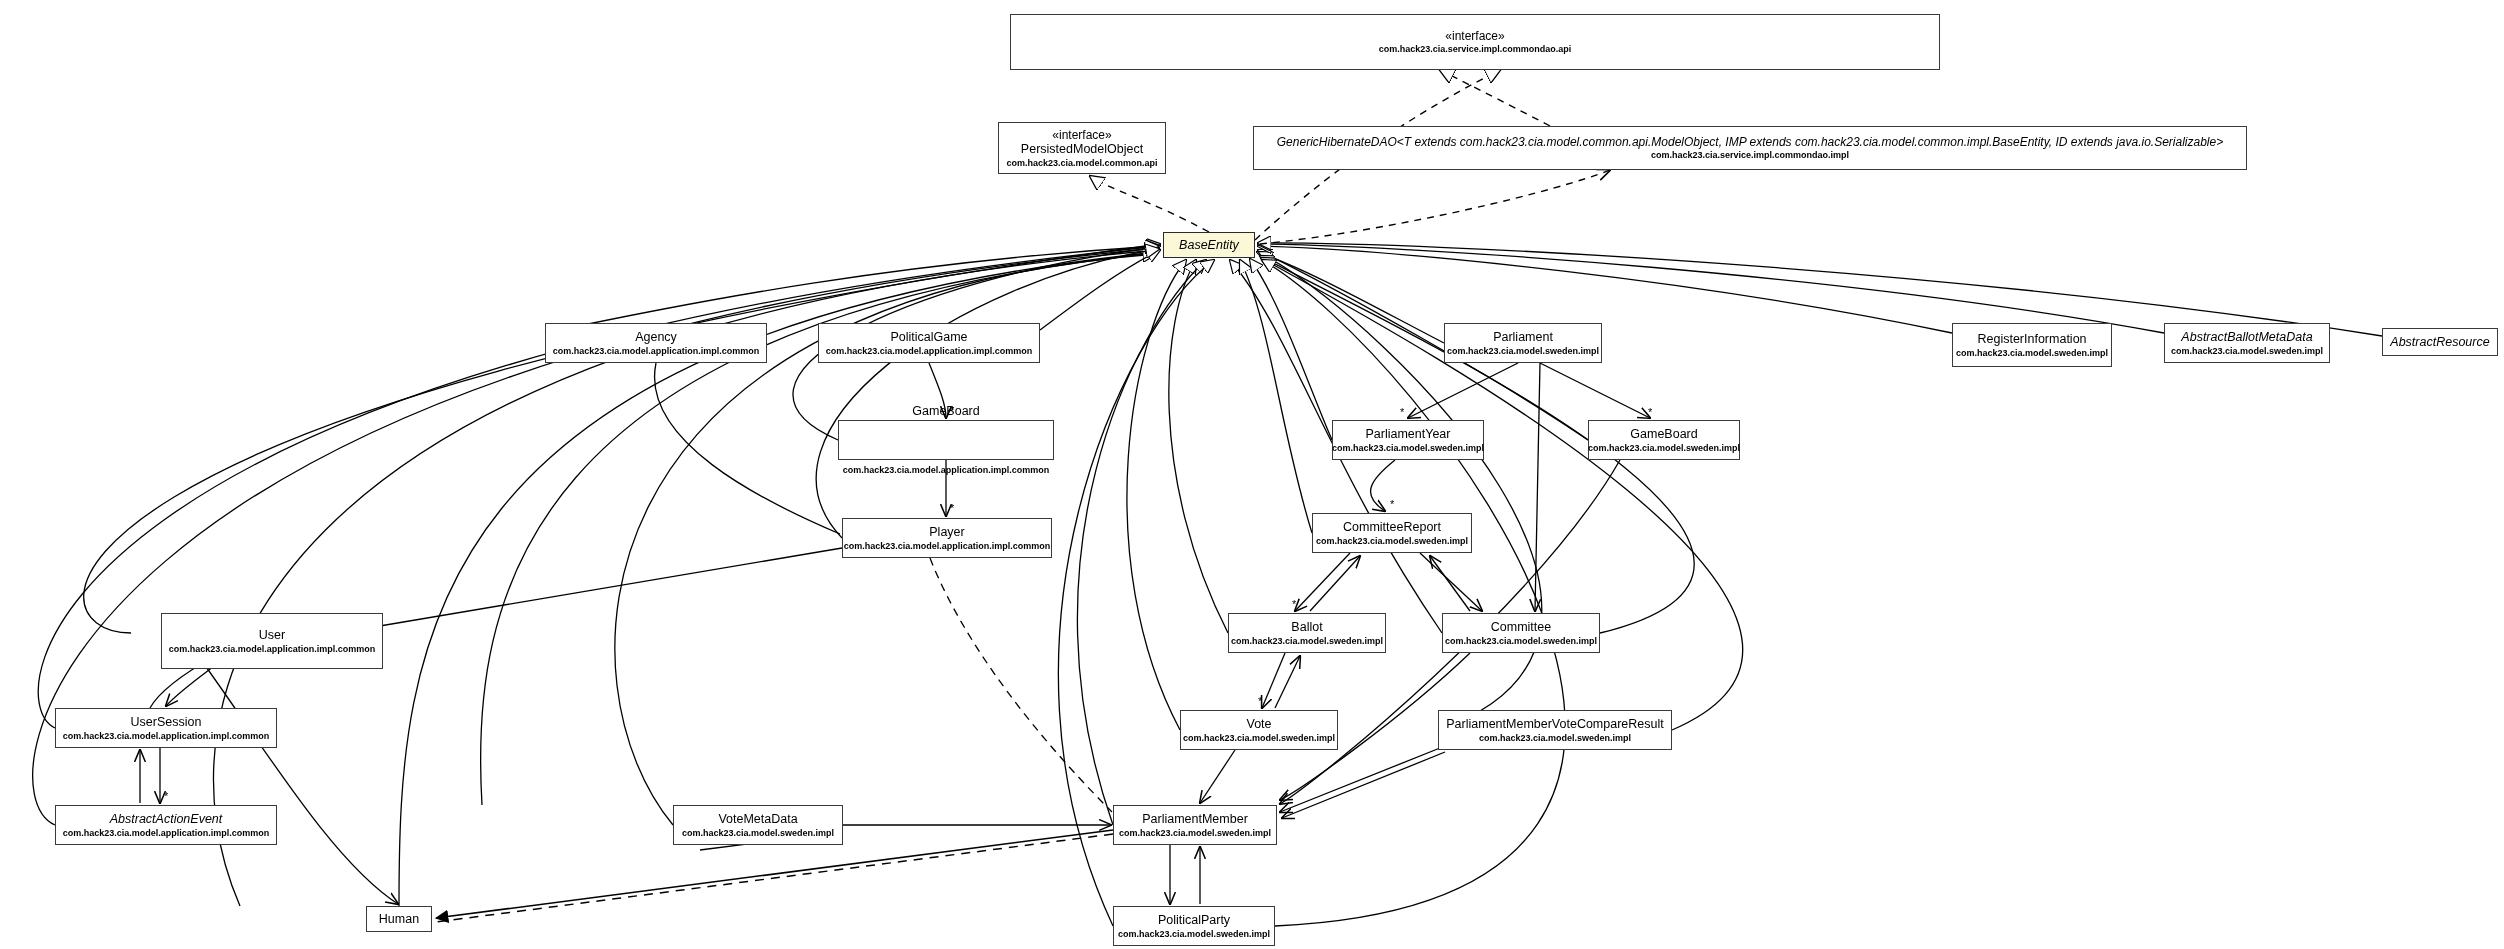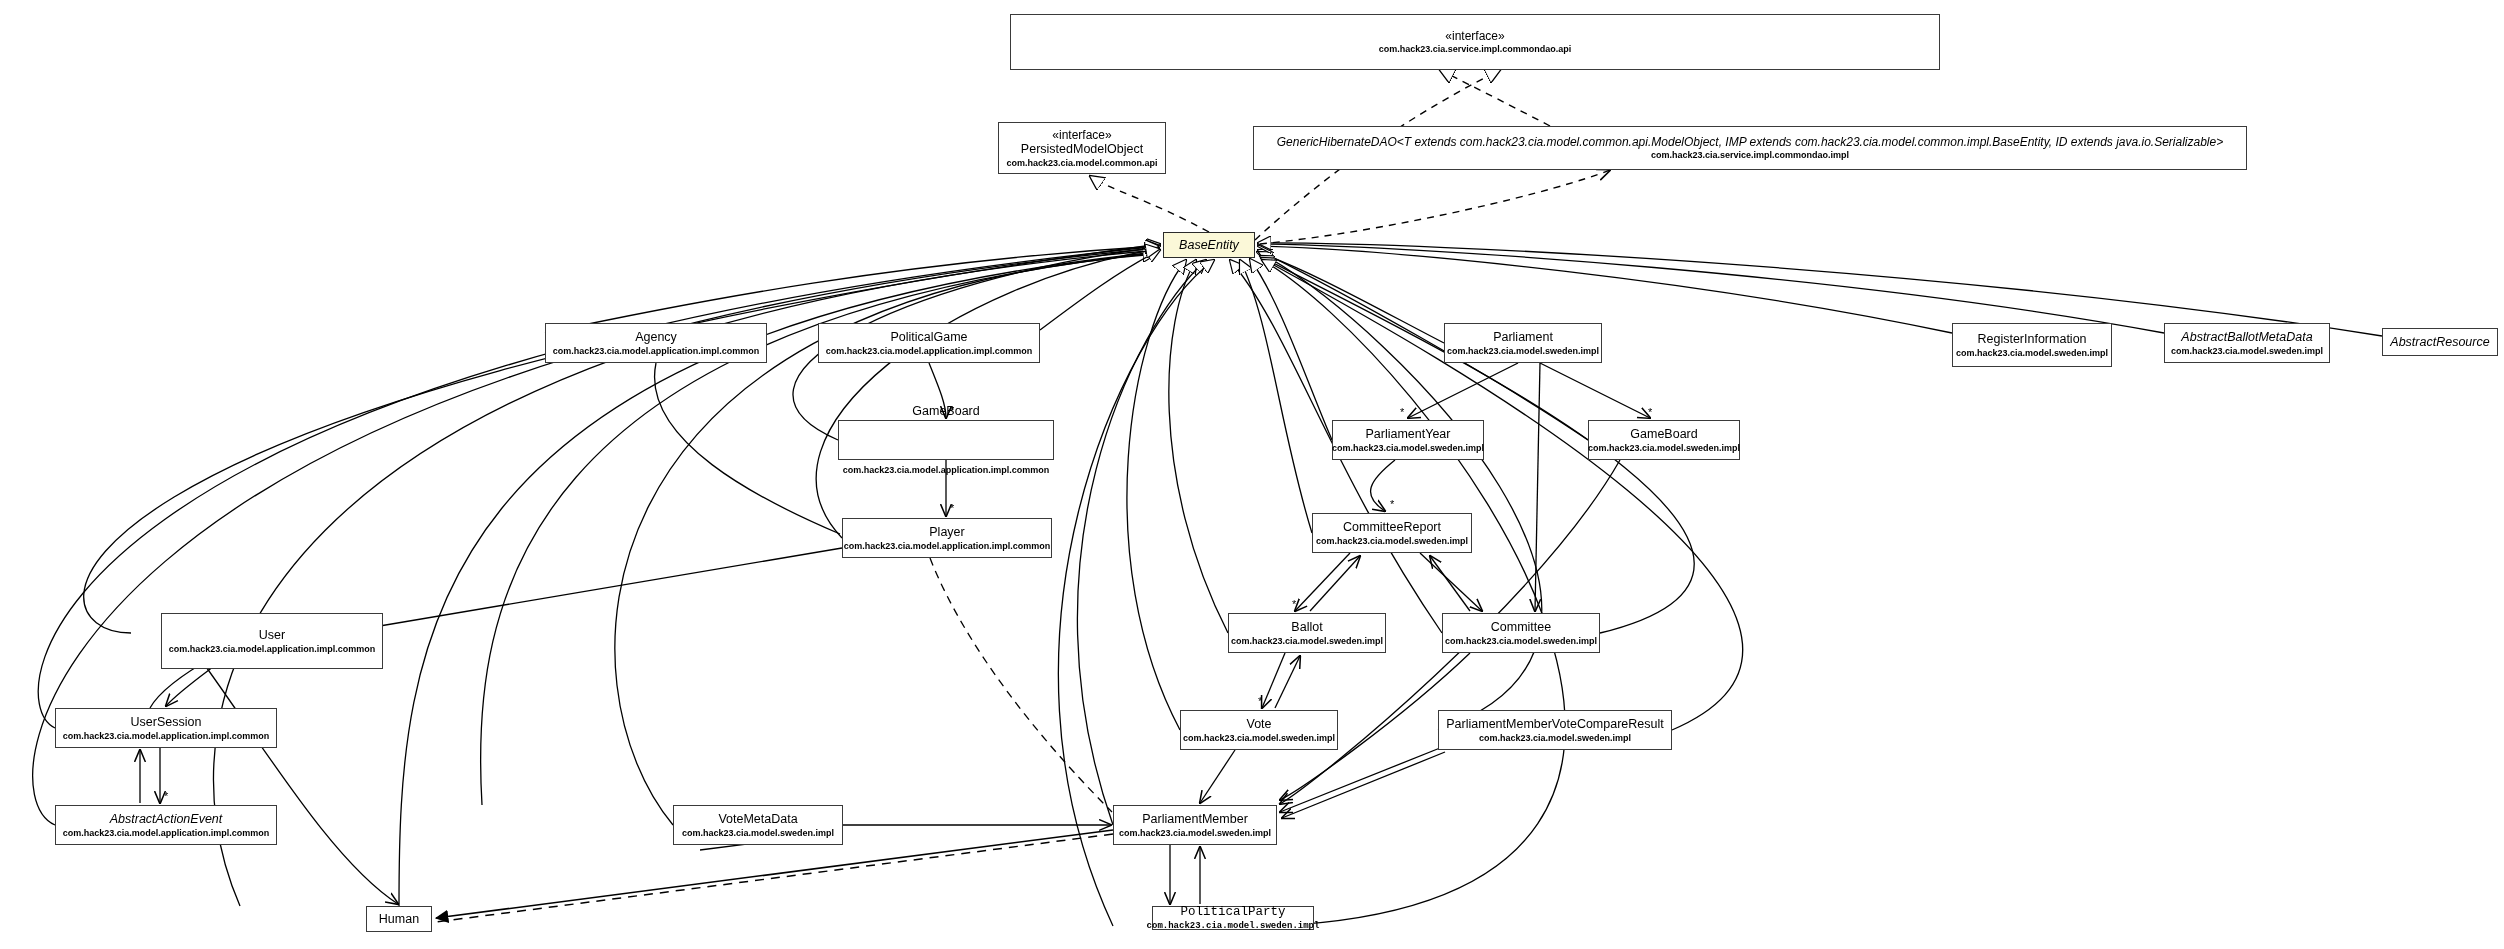--- a/index.html
+++ b/index.html
@@ -216,18 +216,18 @@
         <div class="nm">VoteMetaData</div>
         <div class="pkg">com.hack23.cia.model.sweden.impl</div>
       </div>
       <div class="node" style="left: 1113px; top: 805px; width: 164px; height: 40px;">
         <div class="nm">ParliamentMember</div>
         <div class="pkg">com.hack23.cia.model.sweden.impl</div>
       </div>
       <div class="node" style="left: 366px; top: 906px; width: 66px; height: 26px;">
         <div class="nm">Human</div>
       </div>
-      <div class="node" style="left: 1152px; top: 906px; width: 162px; height: 24px; font-family: Liberation Mono, monospace;">
+      <div class="node" style="left: 1113px; top: 906px; width: 162px; height: 40px;">
         <div class="nm">PoliticalParty</div>
         <div class="pkg">com.hack23.cia.model.sweden.impl</div>
       </div>
     </div>
 </div>
 
 </body></html>

